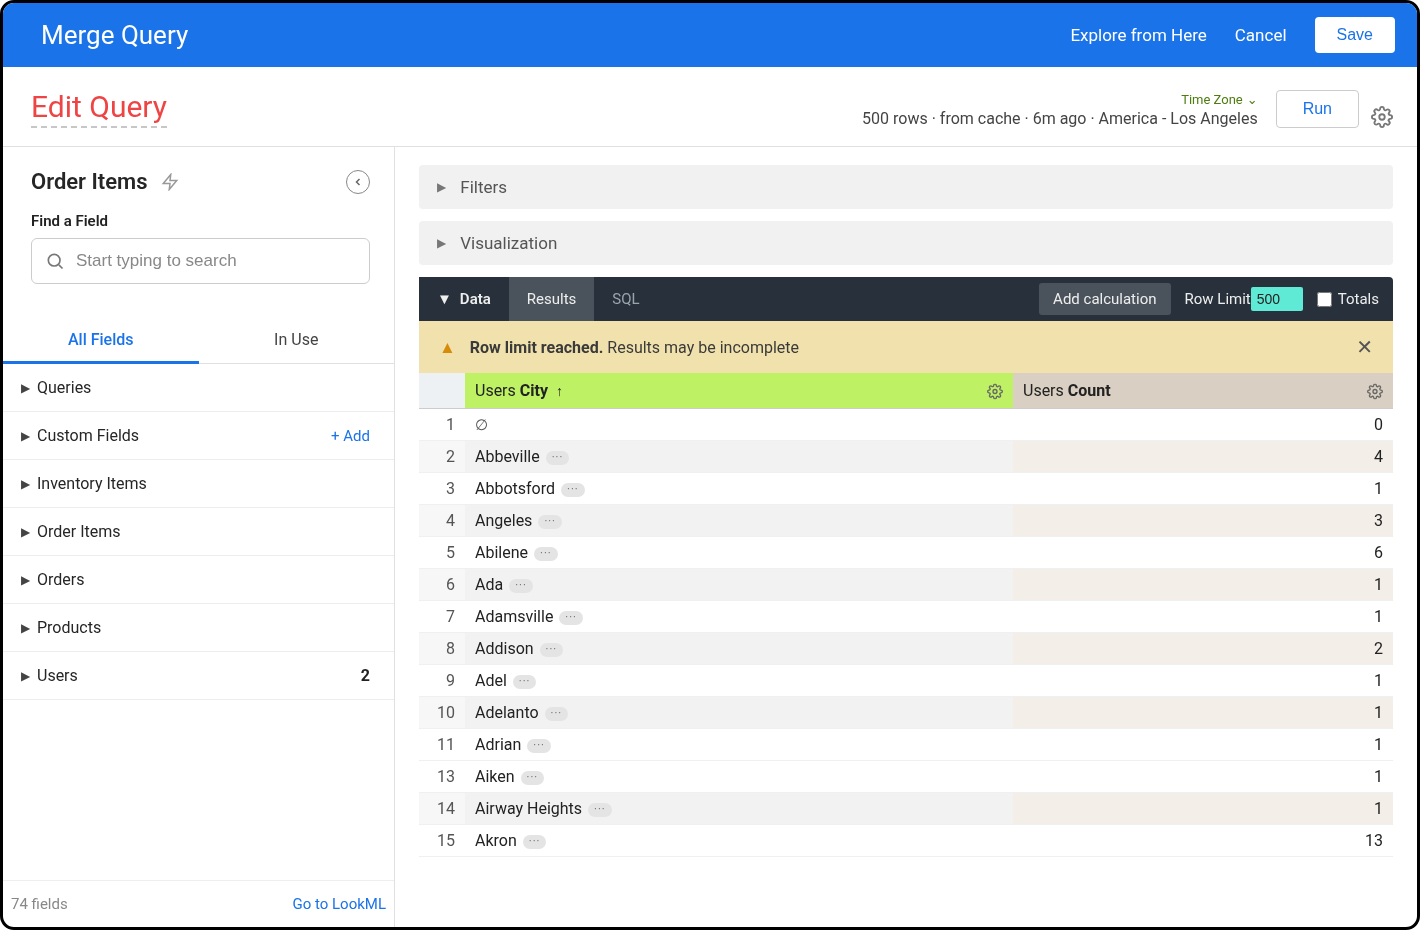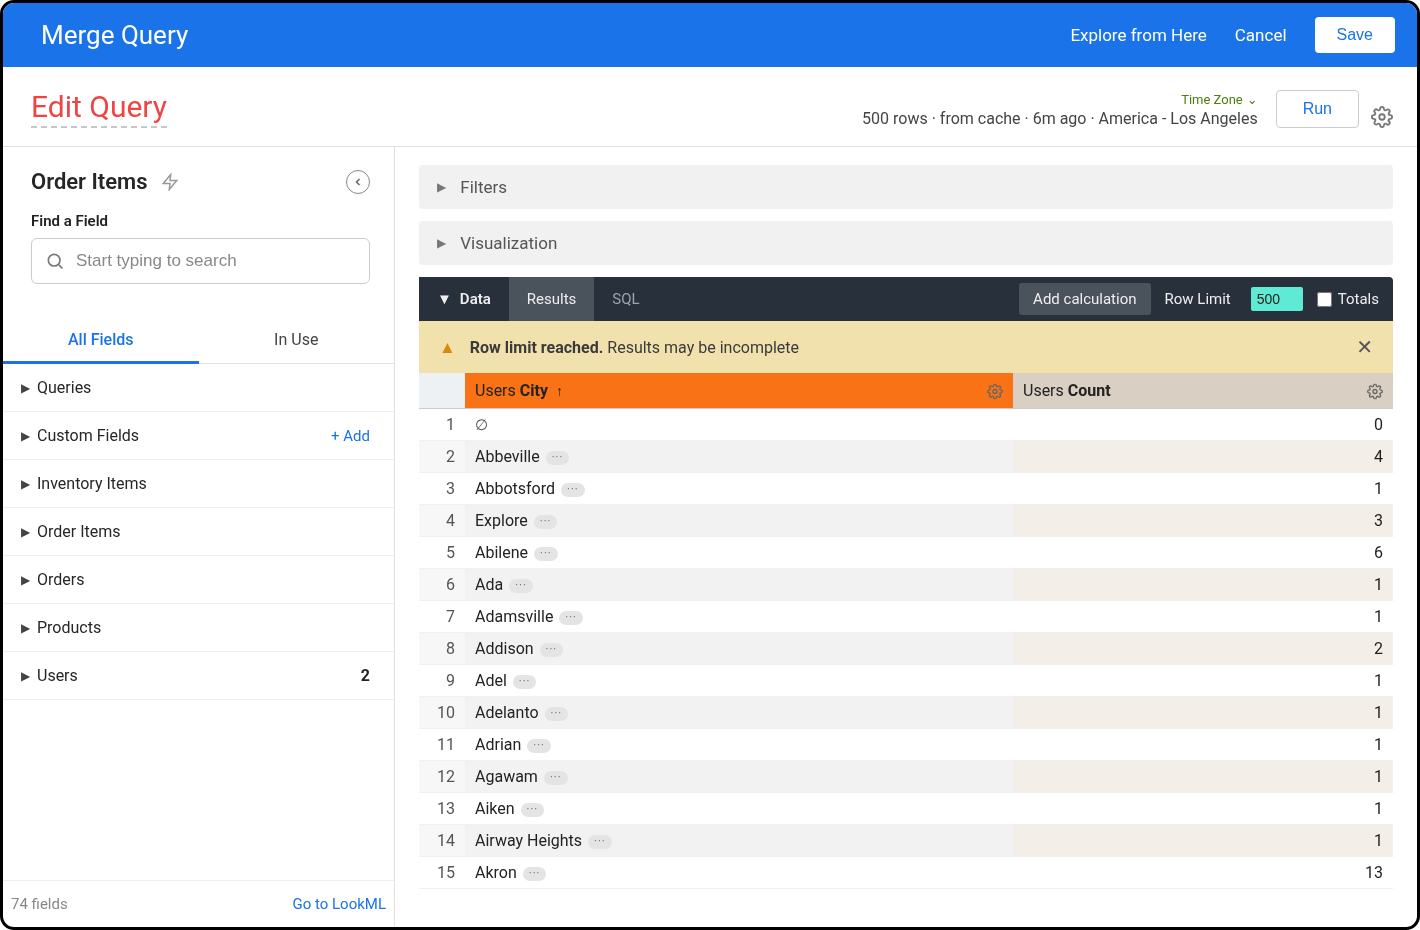--- a/index.html
+++ b/index.html
@@ -60,36 +60,36 @@
 .accordion { background: #f1f1f1; border-radius: 4px; padding: 12px 18px; margin-bottom: 12px; display: flex; align-items: center; font-size: 17px; color: #555; cursor: pointer; }
 .accordion .caret { margin-right: 14px; color: #777; font-size: 12px; }
 
 .data-bar { background: #28313b; color: #eee; border-radius: 4px 4px 0 0; display: flex; align-items: center; height: 44px; font-size: 15px; }
 .data-bar .data-tab { padding: 0 18px; height: 100%; display: flex; align-items: center; gap:8px; cursor: pointer; }
 .data-bar .data-tab.primary { background: #28313b; font-weight: 600;}
 .data-bar .data-tab.active { background: #4a535c; }
 .data-bar .data-tab.sql { color: #9aa4ad; }
 .data-bar .spacer { flex: 1; }
 .add-calc { background: #4a535c; padding: 7px 14px; border-radius: 3px; margin-right: 14px; cursor: pointer; }
-.row-limit-lbl { margin-right: 20px; }
+.row-limit-lbl { margin-right: 0; }
 .row-limit-input { width: 52px; padding: 4px 6px; border: none; border-radius: 2px; font-size: 14px; text-align: left; margin-right: 14px; background:#5eead4; color:#222;}
 .totals-wrap { display: flex; align-items: center; margin-right: 14px; gap:6px;}
 .totals-wrap input { width: 15px; height: 15px; }
 
 .warn { background: #f1e2ad; padding: 14px 20px; display: flex; align-items: center; font-size: 16px; color: #3a3a3a; }
 .warn-icon { color: #d68c0a; margin-right: 14px; font-size: 17px; }
 .warn .strong { font-weight: 700; margin-right: 4px; }
 .warn .spacer { flex: 1; }
 .warn .close { color: #555; cursor: pointer; font-size: 20px; }
 
 .table-wrap { flex: 1; overflow: auto; }
 table.results { width: 100%; border-collapse: collapse; font-size: 16px; }
 table.results th { text-align: left; font-weight: 400; padding: 8px 10px; position: relative; border-bottom: 1px solid #ccc; }
 th.rownum-h { width: 46px; background: #eef1f3; }
-th.city-h { background: #f97316; margin-left: 33px; }
+th.city-h { background: #bef264; margin-left: 33px; }
 th.count-h { background: #d9cfc2; width: 380px;}
 th .strong { font-weight: 700; }
 th .sort { font-size: 14px; margin-left: 4px; }
 th .gear { position: absolute; right: 10px; top: 50%; transform: translateY(-50%); color: #666; cursor:pointer; }
 
 td { padding: 6px 10px; border-bottom: 1px solid #f0f0f0; }
 td.rownum { text-align: right; color: #555; width:46px; background:#fff;}
 td.city { }
 td.count { text-align: right; }
 tr.even td.city { background: #fff; }
@@ -285,21 +285,21 @@
     <td class="city"><span>Abbeville</span><span class="pill">···</span></td>
     <td class="count">4</td>
   </tr>
               <tr class="even">
     <td class="rownum">3</td>
     <td class="city"><span>Abbotsford</span><span class="pill">···</span></td>
     <td class="count">1</td>
   </tr>
               <tr class="odd">
     <td class="rownum">4</td>
-    <td class="city"><span>Explore</span><span class="pill">···</span></td>
+    <td class="city"><span>Angeles</span><span class="pill">···</span></td>
     <td class="count">3</td>
   </tr>
               <tr class="even">
     <td class="rownum">5</td>
     <td class="city"><span>Abilene</span><span class="pill">···</span></td>
     <td class="count">6</td>
   </tr>
               <tr class="odd">
     <td class="rownum">6</td>
     <td class="city"><span>Ada</span><span class="pill">···</span></td>
@@ -323,25 +323,20 @@
               <tr class="odd">
     <td class="rownum">10</td>
     <td class="city"><span>Adelanto</span><span class="pill">···</span></td>
     <td class="count">1</td>
   </tr>
               <tr class="even">
     <td class="rownum">11</td>
     <td class="city"><span>Adrian</span><span class="pill">···</span></td>
     <td class="count">1</td>
   </tr>
-              <tr class="odd">
-    <td class="rownum">12</td>
-    <td class="city"><span>Agawam</span><span class="pill">···</span></td>
-    <td class="count">1</td>
-  </tr>
               <tr class="even">
     <td class="rownum">13</td>
     <td class="city"><span>Aiken</span><span class="pill">···</span></td>
     <td class="count">1</td>
   </tr>
               <tr class="odd">
     <td class="rownum">14</td>
     <td class="city"><span>Airway Heights</span><span class="pill">···</span></td>
     <td class="count">1</td>
   </tr>

